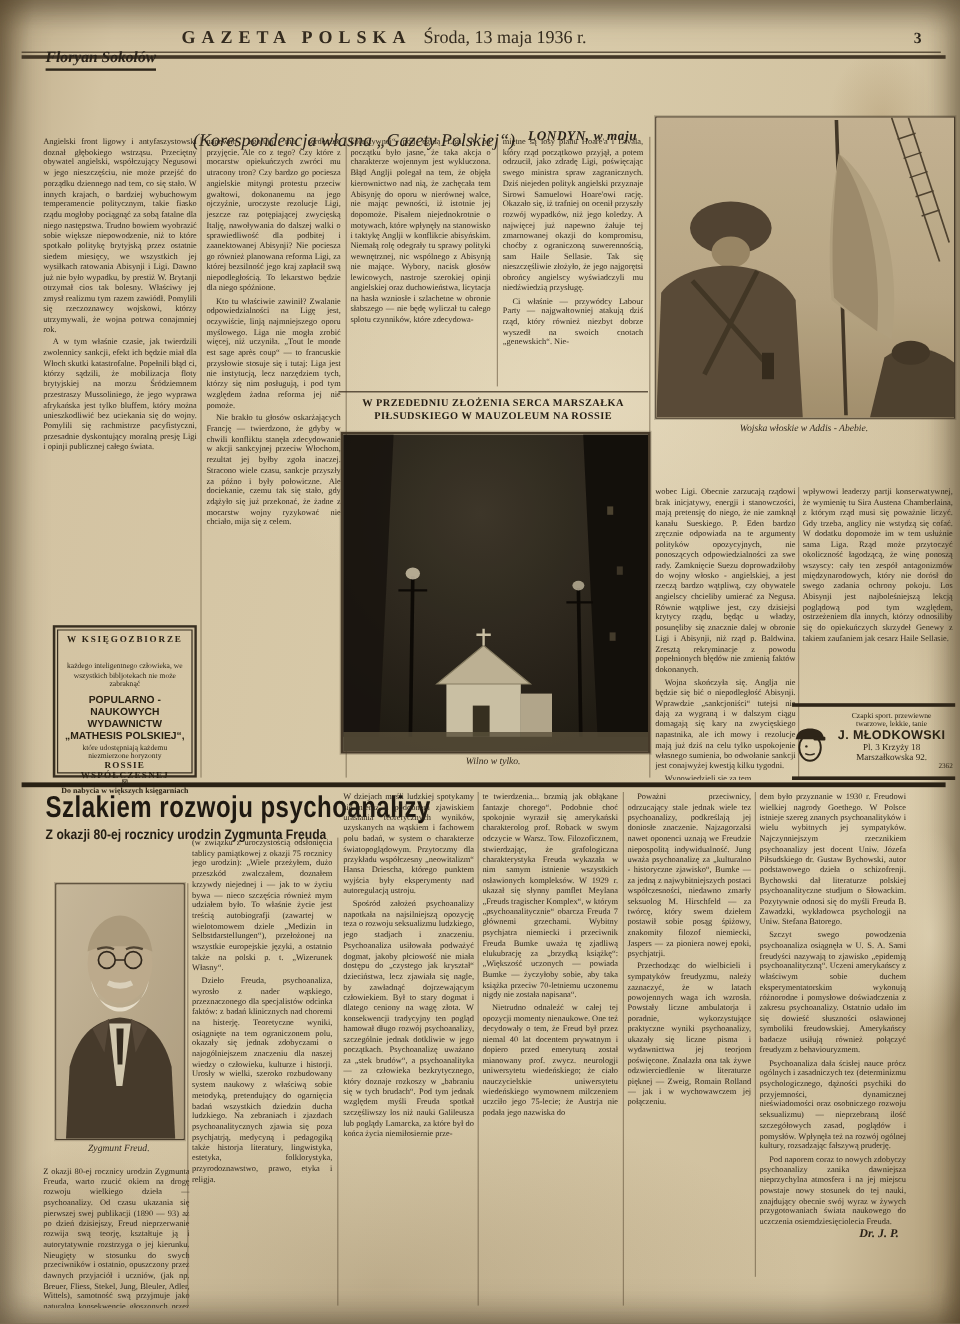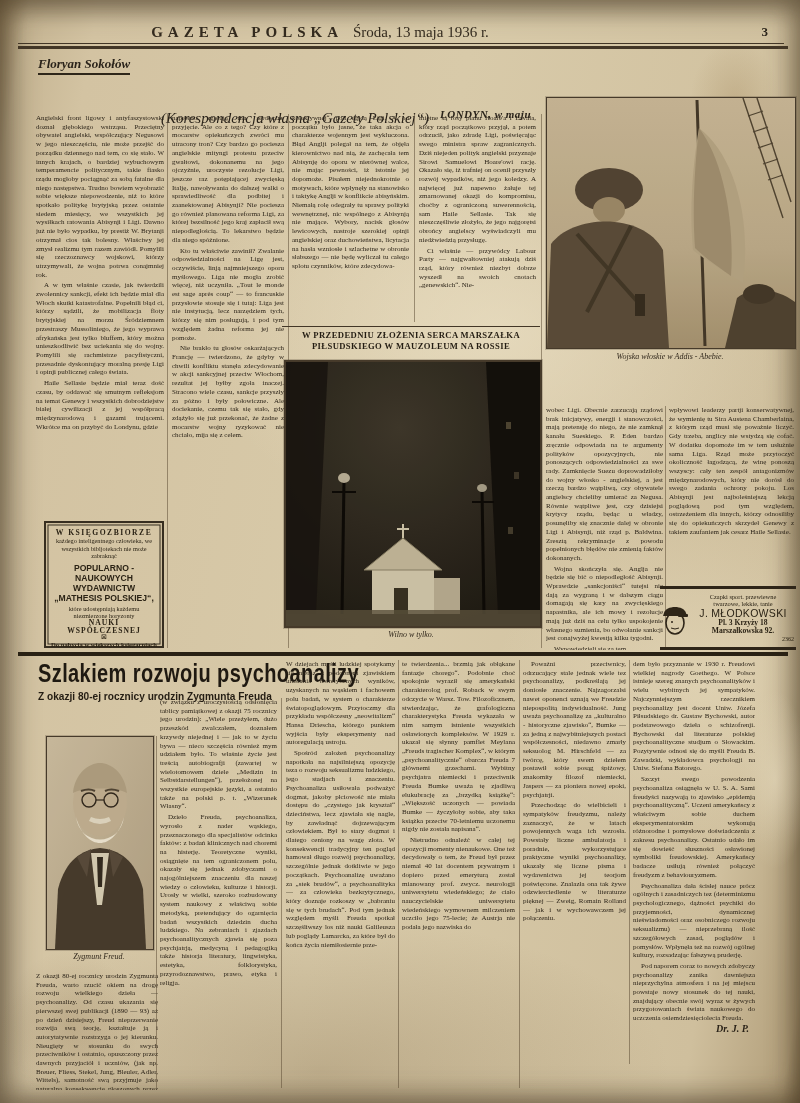--- a/index.html
+++ b/index.html
@@ -16,46 +16,46 @@
                 inset 16px 0 26px rgba(50,38,20,.30), inset -14px 0 22px rgba(70,55,32,.25);
   }
   .stain{position:absolute;border-radius:50%;pointer-events:none;}
   .vrule{position:absolute;width:1px;background:rgba(94,78,54,.55);}
   .hrule{position:absolute;background:#423626;}
   
   .masthead{position:absolute;left:130px;top:24px;width:380px;text-align:center;font-size:15px;color:#332a1e;white-space:nowrap;}
   .masthead .t{font-weight:bold;letter-spacing:5px;margin-right:10px;}
   .pageno{position:absolute;right:32px;top:24px;font-weight:bold;font-size:13px;}
   
-  .byline{position:absolute;left:38px;top:56px;font-size:13px;font-weight:bold;font-style:italic;border-bottom:2px solid #2e2619;padding-bottom:1px;text-align:center;}
+  .byline{position:absolute;left:38px;top:40px;font-size:13px;font-weight:bold;font-style:italic;border-bottom:2px solid #2e2619;padding-bottom:1px;text-align:center;}
   .headline{position:absolute;left:54px;top:71px;font-family:"Liberation Sans",sans-serif;font-weight:900;font-size:39px;line-height:1;letter-spacing:19px;color:#211b13;text-shadow:.6px .6px 0 rgba(33,27,19,.45);}
   .corr{position:absolute;left:150px;top:110px;width:290px;text-align:center;font-style:italic;font-size:15px;}
   .dateline{position:absolute;left:440px;top:108px;font-style:italic;font-weight:bold;font-size:11px;letter-spacing:.5px;}
   .bodycol{position:absolute;font-size:7px;line-height:8.7px;text-align:justify;overflow:hidden;color:#2b2318;}
   .bodycol p{margin:0 0 2px 0;text-indent:8px;}
   .bodycol p.cont:first-child{text-indent:0;}
   .caption{position:absolute;text-align:center;font-style:italic;font-size:8px;color:#31281c;}
   .photoframe{position:absolute;border:1px solid #463a2a;box-shadow:0 0 0 1px rgba(70,58,42,.25);}
   .photoframe svg{display:block;}
   
   .insethead{position:absolute;left:282px;top:330px;width:258px;text-align:center;font-weight:bold;font-size:8.6px;line-height:10.5px;letter-spacing:.4px;color:#241d13;}
   
   .ad-mathesis{position:absolute;left:44px;top:521px;width:120px;height:127px;border:2px solid #372e20;
      box-shadow:inset 0 0 0 1.5px #cdbd9c, inset 0 0 0 2.5px #372e20;
      text-align:center;padding:6px 5px;box-sizing:border-box;font-size:6.3px;line-height:7.4px;color:#2b2315;}
-  .ad-mathesis .h{font-weight:bold;font-size:7.6px;letter-spacing:1.5px;margin-bottom:1px;}
+  .ad-mathesis .h{font-weight:bold;font-size:7.6px;letter-spacing:1.5px;margin-bottom:16px;}
   .ad-mathesis .big{font-family:"Liberation Sans",sans-serif;font-weight:bold;font-size:8.6px;line-height:10px;}
   .ad-mathesis .med{font-weight:bold;font-size:7.6px;letter-spacing:1px;}
   .ad-mathesis .orn{font-size:7px;line-height:7px;}
   .ad-mathesis .f{font-weight:bold;font-size:6.6px;}
   .ad-mlod{position:absolute;left:660px;top:586px;width:136px;height:64px;border-top:3px solid #2e2518;border-bottom:3px solid #2e2518;
      display:flex;align-items:center;gap:4px;padding:3px 2px;box-sizing:border-box;color:#2b2315;}
   .ad-mlod .txt{flex:1;text-align:center;font-size:6.4px;line-height:7.4px;}
-  .ad-mlod .nm{font-family:"Liberation Sans",sans-serif;font-weight:normal;font-size:10.5px;line-height:11px;letter-spacing:.3px;}
-  .ad-mlod .ad1{font-weight:bold;font-size:7.6px;line-height:8.6px;}
+  .ad-mlod .nm{font-family:"Liberation Sans",sans-serif;font-weight:bold;font-size:10.5px;line-height:11px;letter-spacing:.3px;}
+  .ad-mlod .ad1{font-weight:normal;font-size:7.6px;line-height:8.6px;}
   .ad-mlod .no{text-align:right;font-size:6px;}
   
   .bhead{position:absolute;left:38px;top:660px;font-family:"Liberation Sans",sans-serif;font-weight:900;font-size:25px;line-height:26px;letter-spacing:.5px;color:#1f1911;transform:scaleX(.80);transform-origin:left top;white-space:nowrap;}
   .bsub{position:absolute;left:38px;top:690px;font-family:"Liberation Sans",sans-serif;font-weight:bold;font-size:11.5px;color:#241d13;transform:scaleX(.88);transform-origin:left top;white-space:nowrap;}
   .sig{text-align:right;font-style:italic;font-weight:bold;font-size:10px;margin-top:2px;padding-right:6px;}
 </style>
 </head>
 <body>
 
 <div class="page">
@@ -103,21 +103,20 @@
       <path d="M190,200 C205,188 230,190 248,204 L248,250 L178,250 Z" fill="#4a3e2d"></path>
       <ellipse cx="212" cy="196" rx="16" ry="10" fill="#3e3424"></ellipse>
       <rect width="248" height="250" fill="#7a6848" opacity=".08"></rect>
     </svg>
   </div>
   <div class="caption" style="left:546px;top:352px;width:248px;">Wojska włoskie w Addis - Abebie.</div>
 
   <div class="bodycol" style="left:36px;top:114px;width:128px;height:402px;">
       <p class="cont">Angielski front ligowy i antyfaszystowski doznał głębokiego wstrząsu. Przeciętny obywatel angielski, współczujący Negusowi w jego nieszczęściu, nie może przejść do porządku dziennego nad tem, co się stało. W innych krajach, o bardziej wybuchowym temperamencie politycznym, takie fiasko rządu mogłoby pociągnąć za sobą fatalne dla niego następstwa. Trudno bowiem wyobrazić sobie większe niepowodzenie, niż to które spotkało politykę brytyjską przez ostatnie siedem miesięcy, we wszystkich jej wysiłkach ratowania Abisynji i Ligi. Dawno już nie było wypadku, by prestiż W. Brytanji otrzymał cios tak bolesny. Właściwy jej zmysł realizmu tym razem zawiódł. Pomylili się rzeczoznawcy wojskowi, którzy utrzymywali, że wojna potrwa conajmniej rok.</p>
       <p>A w tym właśnie czasie, jak twierdzili zwolennicy sankcji, efekt ich będzie miał dla Włoch skutki katastrofalne. Popełnili błąd ci, którzy sądzili, że mobilizacja floty brytyjskiej na morzu Śródziemnem przestraszy Mussoliniego, że jego wyprawa afrykańska jest tylko bluffem, który można unieszkodliwić bez uciekania się do wojny. Pomylili się rachmistrze pacyfistyczni, przesadnie dyskontujący moralną presję Ligi i opinji publicznej całego świata.</p>
-      <p>Haile Sellasie będzie miał teraz dość czasu, by oddawać się smutnym refleksjom na temat Genewy i wszystkich dobrodziejstw białej cywilizacji z jej współpracą międzynarodową i gazami trującemi. Wkrótce ma on przybyć do Londynu, gdzie</p>
     </div>
   <div class="bodycol" style="left:172px;top:114px;width:112px;height:534px;">
       <p class="cont">napewno zgotują mu serdeczne przyjęcie. Ale co z tego? Czy które z mocarstw opiekuńczych zwróci mu utracony tron? Czy bardzo go pociesza angielskie mityngi protestu przeciw gwałtowi, dokonanemu na jego ojczyźnie, uroczyste rezolucje Ligi, jeszcze raz potępiającej zwycięską Italję, nawoływania do dalszej walki o sprawiedliwość dla podbitej i zaanektowanej Abisynji? Nie pociesza go również planowana reforma Ligi, za której bezsilność jego kraj zapłacił swą niepodległością. To lekarstwo będzie dla niego spóźnione.</p>
       <p>Kto tu właściwie zawinił? Zwalanie odpowiedzialności na Ligę jest, oczywiście, linją najmniejszego oporu myślowego. Liga nie mogła zrobić więcej, niż uczyniła. „Tout le monde est sage après coup“ — to francuskie przysłowie stosuje się i tutaj: Liga jest nie instytucją, lecz narzędziem tych, którzy się nim posługują, i pod tym względem żadna reforma jej nie pomoże.</p>
       <p>Nie brakło tu głosów oskarżających Francję — twierdzono, że gdyby w chwili konfliktu stanęła zdecydowanie w akcji sankcyjnej przeciw Włochom, rezultat jej byłby zgoła inaczej. Stracono wiele czasu, sankcje przyszły za późno i były połowiczne. Ale dociekanie, czemu tak się stało, gdy zdążyło się już przekonać, że żadne z mocarstw wojny ryzykować nie chciało, mija się z celem.</p>
     </div>
   <div class="bodycol cont2" style="left:292px;top:114px;width:117px;height:208px;">
       <p class="cont">kolektywnej“ pod egidą Ligi. A od początku było jasne, że taka akcja o charakterze wojennym jest wykluczona. Błąd Anglji polegał na tem, że objęła kierownictwo nad nią, że zachęcała tem Abisynję do oporu w nierównej walce, nie mając pewności, iż istotnie jej dopomoże. Pisałem niejednokrotnie o motywach, które wpłynęły na stanowisko i taktykę Anglji w konflikcie abisyńskim. Niemałą rolę odegrały tu sprawy polityki wewnętrznej, nic wspólnego z Abisynją nie mające. Wybory, nacisk głosów lewicowych, nastroje szerokiej opinji angielskiej oraz duchowieństwa, licytacja na hasła wzniosłe i szlachetne w obronie słabszego — nie będę wyliczał tu całego splotu czynników, które zdecydowa-</p>
     </div>
   <div class="bodycol" style="left:419px;top:114px;width:117px;height:208px;">
@@ -176,21 +175,21 @@
   </div>
   <div class="caption" style="left:284px;top:630px;width:254px;">Wilno w tylko.</div>
 
   <div class="ad-mathesis">
     <div class="h">W KSIĘGOZBIORZE</div>
     <div>każdego inteligentnego człowieka, we wszystkich bibljotekach nie może zabraknąć</div>
     <div class="big" style="margin-top:3px;">POPULARNO - NAUKOWYCH</div>
     <div class="big">WYDAWNICTW</div>
     <div class="big">„MATHESIS POLSKIEJ“,</div>
     <div style="margin-top:2px;">które udostępniają każdemu niezmierzone horyzonty</div>
-    <div class="med">NAUKI WSPÓŁCZESNEJ</div>
+    <div class="med">ROSSIE WSPÓŁCZESNEJ</div>
     <div class="orn">⊠</div>
     <div class="f">Do nabycia w większych księgarniach</div>
   </div>
 
   <div class="ad-mlod">
     <svg width="26" height="38" viewBox="0 0 26 38">
       <ellipse cx="13" cy="24" rx="9" ry="11" fill="none" stroke="#2e2518" stroke-width="1.6"></ellipse>
       <path d="M2,14 C4,6 22,6 24,14 L25,17 L1,17 Z" fill="#2e2518"></path>
       <rect x="16" y="15" width="10" height="3" rx="1" fill="#2e2518"></rect>
       <circle cx="10" cy="23" r="1" fill="#2e2518"></circle>

